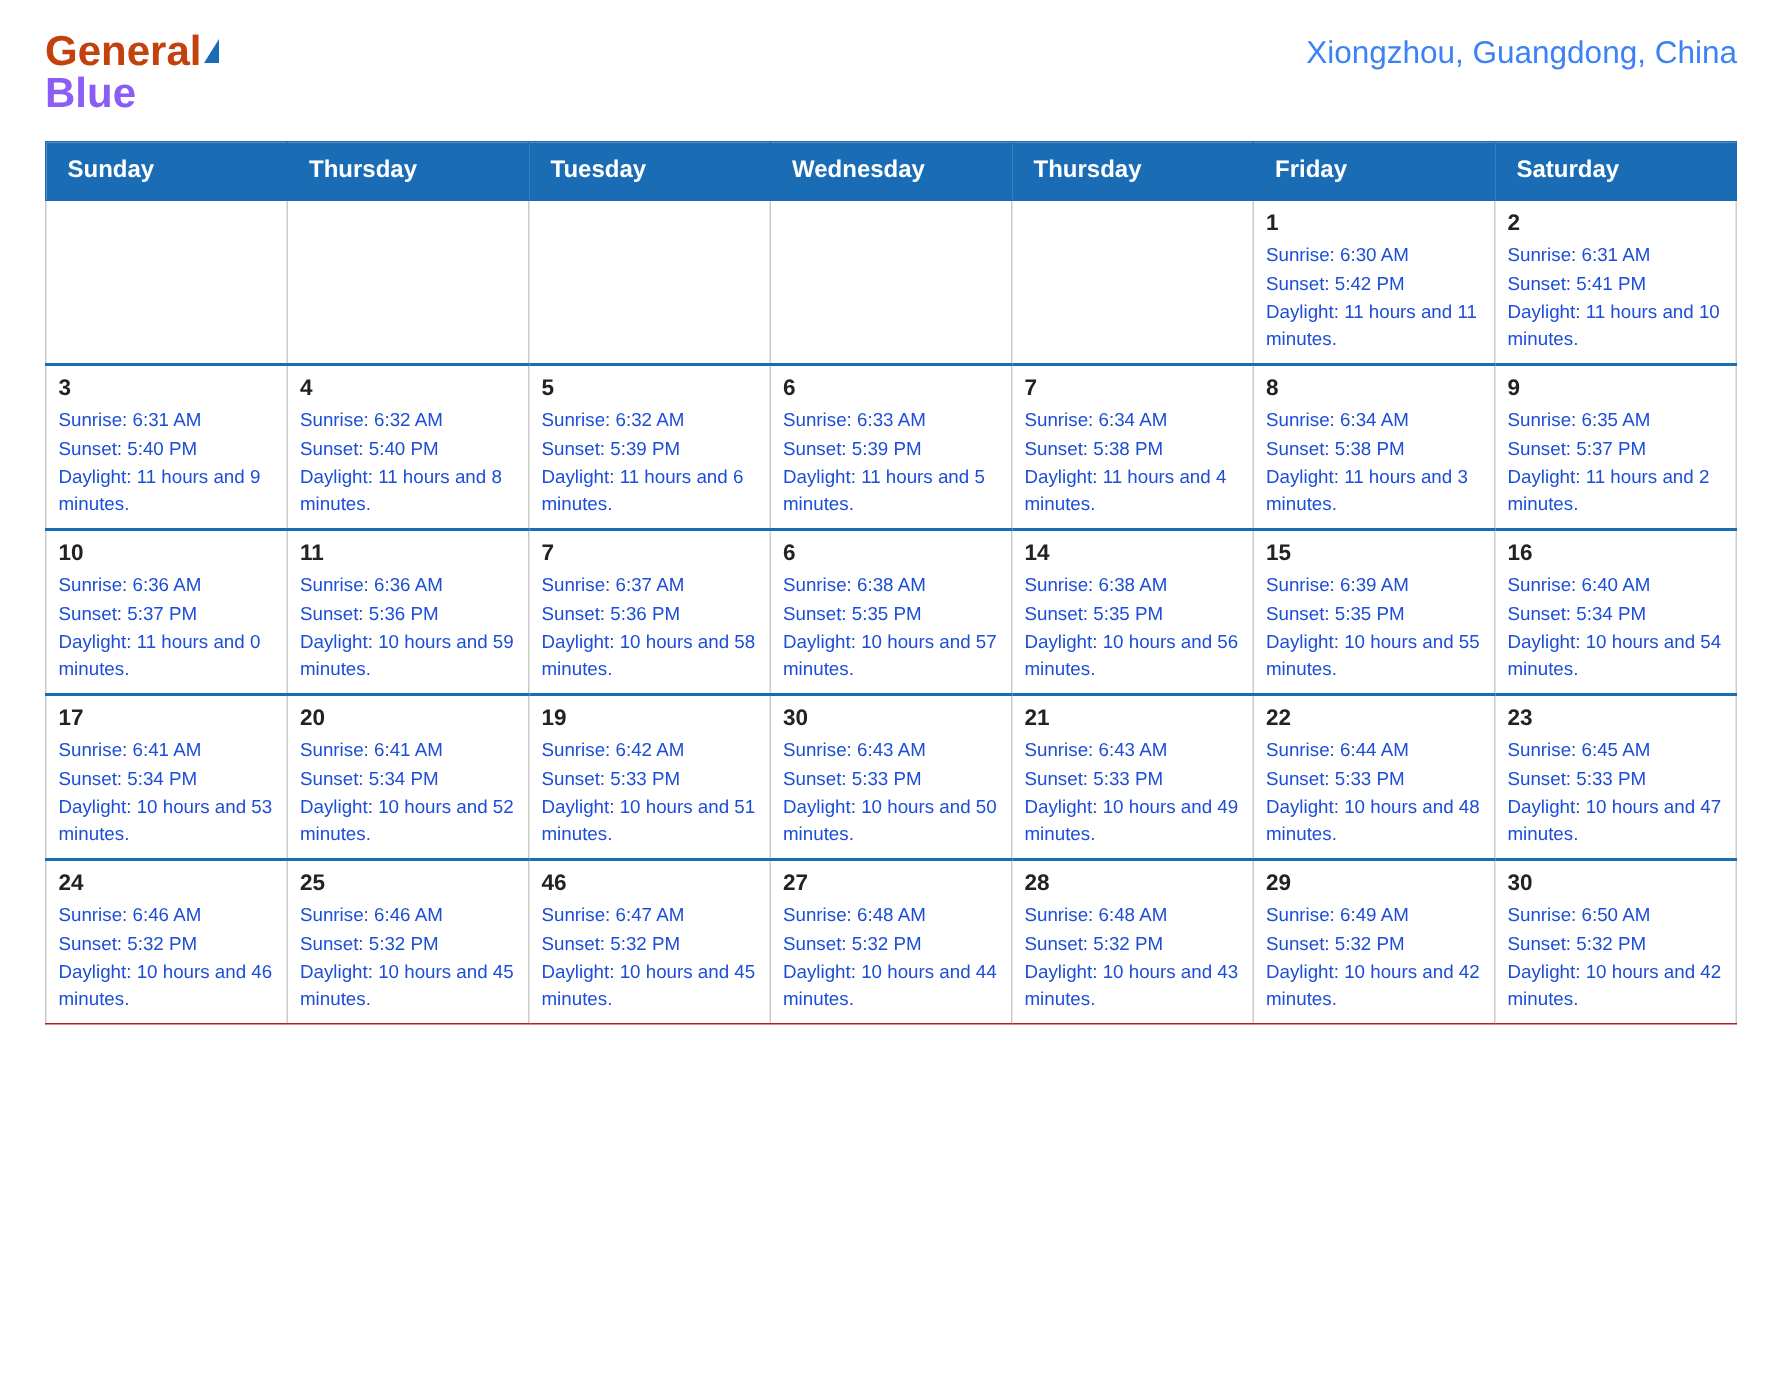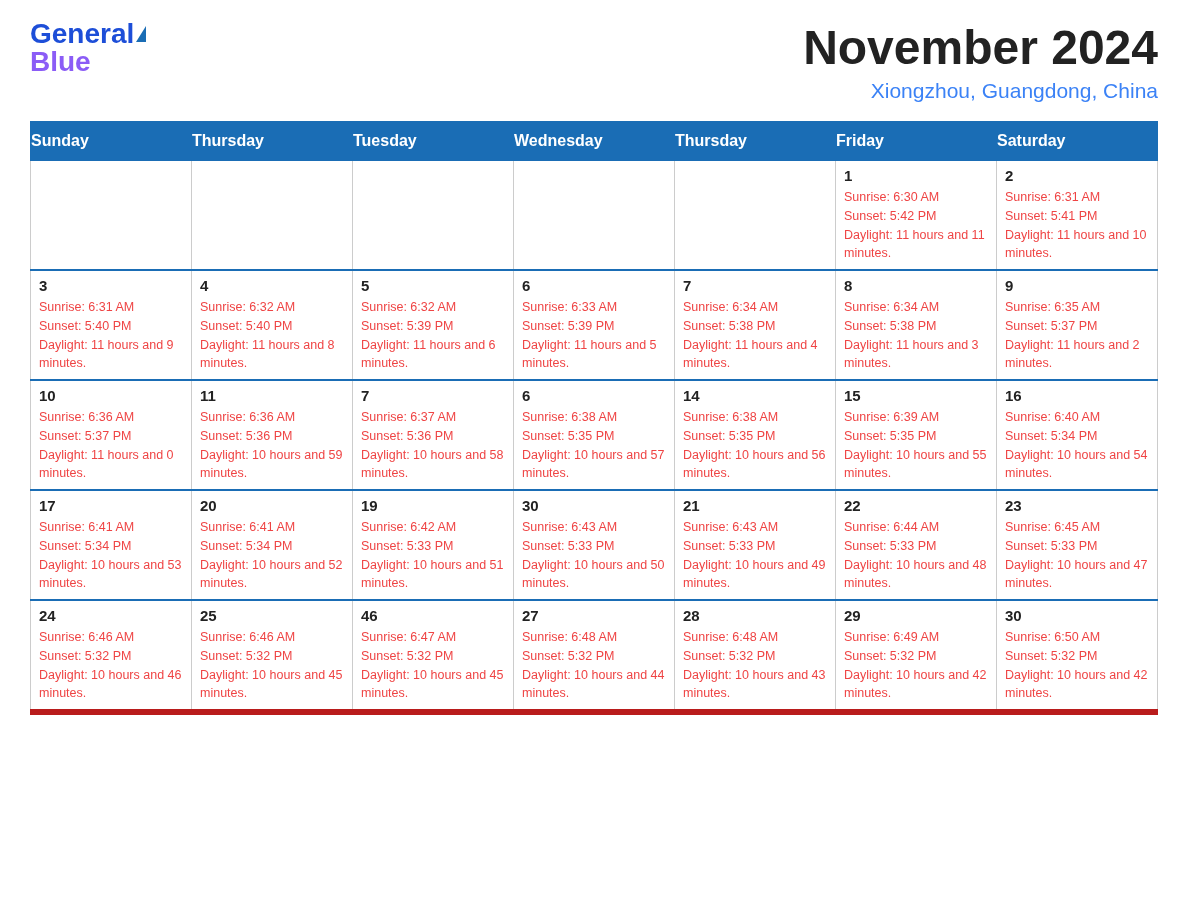--- a/index.html
+++ b/index.html
@@ -17,21 +17,21 @@
       margin-bottom: 18px;
     }
     .logo {
       display: flex;
       flex-direction: column;
       align-items: flex-start;
     }
     .logo-general {
       font-size: 28px;
       font-weight: bold;
-      color: #1d4ed8;
+      color: #c2410c;
       line-height: 1;
     }
     .logo-blue {
       font-size: 28px;
       font-weight: bold;
       color: #8b5cf6;
       line-height: 1;
     }
     .logo-triangle {
       display: inline-block;
@@ -58,64 +58,63 @@
     .calendar {
       width: 100%;
       border-collapse: collapse;
       border: 1px solid #999;
     }
     .calendar th {
       background-color: #1a6db5;
       color: #fff;
       font-size: 16px;
       font-weight: bold;
-      padding: 10px 0;
+      padding: 10px 14px;
       text-align: left;
       border: 1px solid #1a6db5;
     }
     .calendar td {
       vertical-align: top;
       padding: 6px 8px;
       border: 1px solid #ccc;
       width: 14.28%;
       min-height: 100px;
       font-size: 13px;
       color: #333;
     }
     .day-number {
       font-size: 15px;
       font-weight: bold;
       color: #222;
       margin-bottom: 4px;
     }
     .day-info {
       font-size: 12.5px;
-      color: #ef4444;
+      color: #1d4ed8;
       line-height: 1.5;
     }
     tr:not(:last-child) td {
       border-bottom: 2px solid #1a6db5;
     }
     .week-row td {
-      border-bottom: 6px solid #b91c1c;
+      border-bottom: 1px solid #b91c1c;
     }
   </style>
 </head>
 <body>
 
 <div class="header-area">
   <div class="logo">
     <div style="display:flex;align-items:center;">
       <span class="logo-general">General</span>
       <span class="logo-triangle"></span>
     </div>
     <span class="logo-blue">Blue</span>
   </div>
   <div class="title-area">
-    <div class="month-title">November 2024</div>
     <div class="location-title">Xiongzhou, Guangdong, China</div>
   </div>
 </div>
 
 <table class="calendar">
   <thead>
     <tr>
     <th>Sunday</th>
         <th>Thursday</th>
         <th>Tuesday</th>

